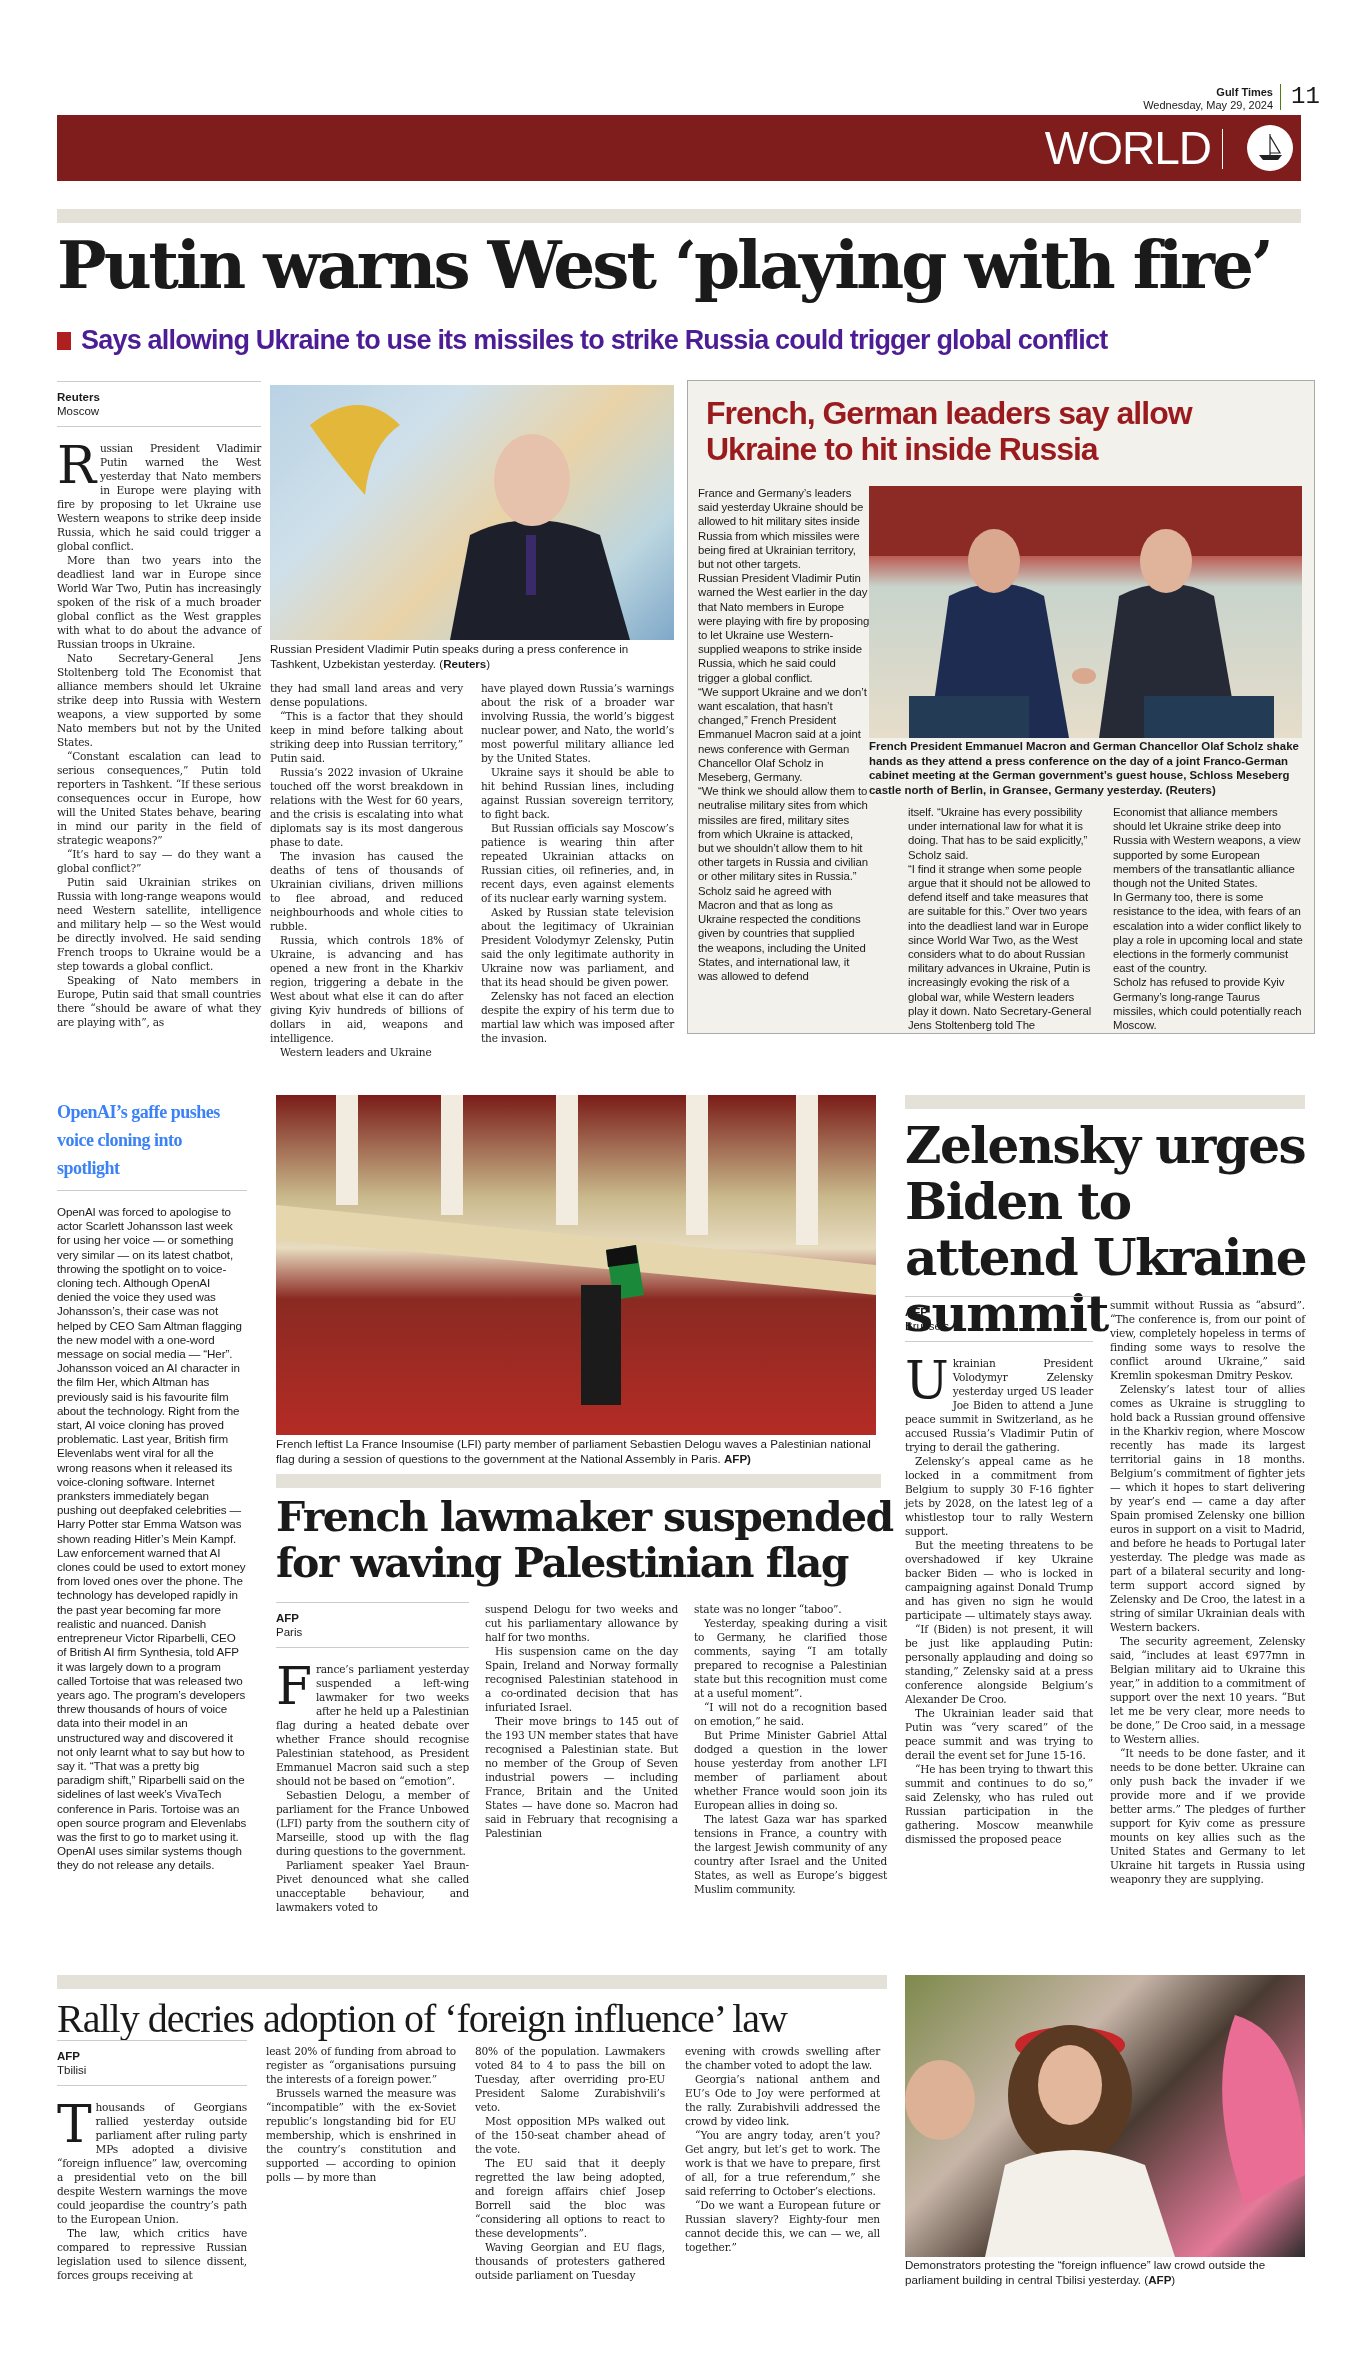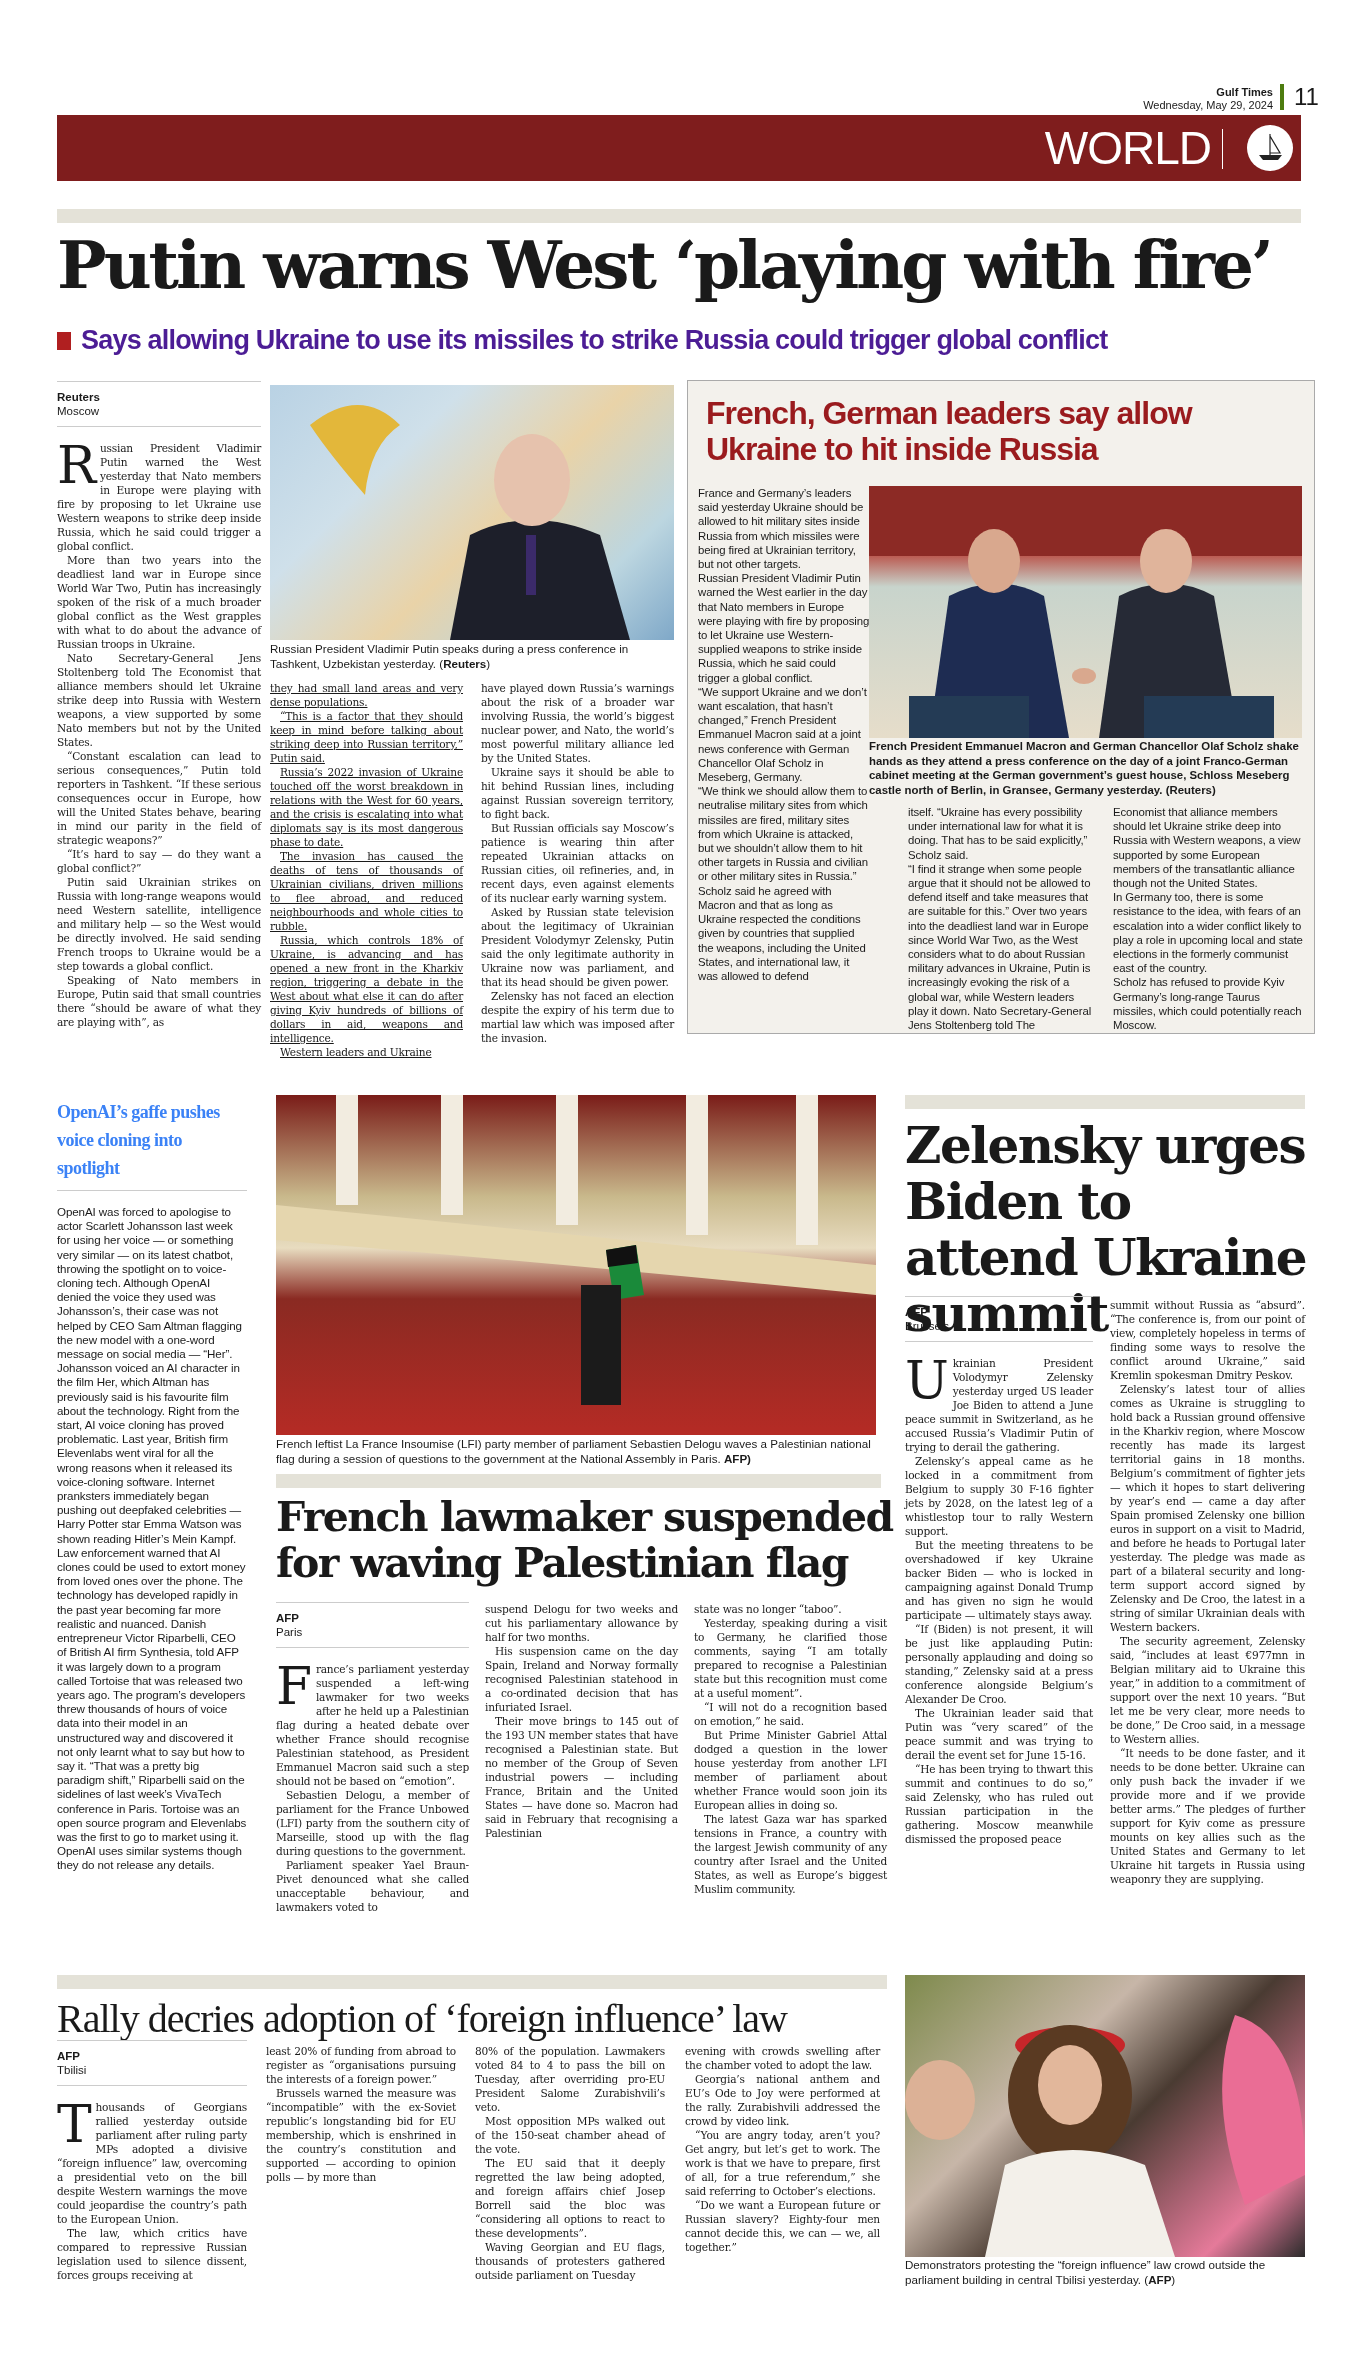--- a/index.html
+++ b/index.html
@@ -1,21 +1,21 @@
 <!DOCTYPE html>
 <html><head>
 <meta charset="utf-8">
 <style>
   * { box-sizing: border-box; margin: 0; padding: 0; }
   body { width: 1351px; height: 2365px; background: #fff; font-family: "DejaVu Serif", serif; color: #1a1a1a; position: relative; overflow: hidden; }
   .abs { position: absolute; }
   
   .mast-pub { right: 78px; top: 86px; text-align: right; font-family: "Liberation Sans", sans-serif; font-size: 11px; line-height: 13px; }
   .mast-pub .pub { font-weight: bold; }
-  .mast-page { left: 1280px; top: 84px; font-family: Liberation Sans, sans-serif; font-size: 24px; border-left: 4px solid #4d7c0f; padding-left: 10px; height: 26px; line-height: 26px; }
+  .mast-page { left: 1280px; top: 84px; font-family: Liberation Mono, monospace; font-size: 24px; border-left: 1px solid #4d7c0f; padding-left: 10px; height: 26px; line-height: 26px; }
   .section-bar { left: 57px; top: 115px; width: 1244px; height: 66px; background: #7f1d1d; }
   .section-label { right: 90px; top: 9px; color: #fff; font-family: "Liberation Sans", sans-serif; font-size: 46px; font-weight: 300; letter-spacing: -1px; line-height: 48px; }
   .section-divider { right: 78px; top: 14px; width: 1px; height: 40px; background: #fff; }
   .section-logo { right: 8px; top: 10px; width: 46px; height: 46px; border-radius: 50%; background: #fff; display:flex; align-items:center; justify-content:center; }
   .beige-rule { background: #e4e2d8; height: 14px; }
   
   .h-main { left: 57px; top: 228px; font-family: "DejaVu Serif", serif; font-weight: bold; font-size: 66px; letter-spacing: -3px; line-height: 74px; white-space: nowrap; }
   .h-sub { left: 57px; top: 325px; font-family: "Liberation Sans", sans-serif; font-weight: bold; font-size: 27px; color: #4c1d95; letter-spacing: -0.8px; white-space: nowrap; }
   .h-sub .sq { display: inline-block; width: 14px; height: 18px; background: #b01f20; margin-right: 10px; vertical-align: -1px; }
   .byline { font-family: "Liberation Sans", sans-serif; font-size: 11.5px; line-height: 14px; border-top: 1px solid #ccc; border-bottom: 1px solid #ccc; padding: 8px 0 8px; }
@@ -82,21 +82,21 @@
 <div class="abs photo putin-photo">
   <svg width="404" height="255" viewBox="0 0 404 255">
       <path d="M40 40 Q90 0 130 40 Q100 60 95 110 Q60 70 40 40Z" fill="#e3b73a"></path>
       <path d="M180 255 L200 150 Q260 120 330 150 L360 255Z" fill="#1d1f2a"></path>
       <ellipse cx="262" cy="95" rx="38" ry="46" fill="#e6c2ad"></ellipse>
       <rect x="256" y="150" width="10" height="60" fill="#3b2a6a"></rect>
     </svg>
 </div>
 <div class="abs caption" style="left:270px;top:642px;width:404px;"><span>Russian President Vladimir Putin speaks during a press conference in Tashkent, Uzbekistan yesterday.</span> (<b>Reuters</b>)</div>
 
-<div class="col body-text" style="left:270px;top:681px;width:193px;text-decoration:underline;">
+<div class="col body-text" style="left:270px;top:681px;width:193px;">
   <p class="first">they had small land areas and very dense populations.</p>
   <p>“This is a factor that they should keep in mind before talking about striking deep into Russian territory,” Putin said.</p>
   <p>Russia’s 2022 invasion of Ukraine touched off the worst breakdown in relations with the West for 60 years, and the crisis is escalating into what diplomats say is its most dangerous phase to date.</p>
   <p>The invasion has caused the deaths of tens of thousands of Ukrainian civilians, driven millions to flee abroad, and reduced neighbourhoods and whole cities to rubble.</p>
   <p>Russia, which controls 18% of Ukraine, is advancing and has opened a new front in the Kharkiv region, triggering a debate in the West about what else it can do after giving Kyiv hundreds of billions of dollars in aid, weapons and intelligence.</p>
   <p>Western leaders and Ukraine</p>
 </div>
 <div class="col body-text" style="left:481px;top:681px;width:193px;">
   <p class="first">have played down Russia’s warnings about the risk of a broader war involving Russia, the world’s biggest nuclear power, and Nato, the world’s most powerful military alliance led by the United States.</p>
   <p>Ukraine says it should be able to hit behind Russian lines, including against Russian sovereign territory, to fight back.</p>

